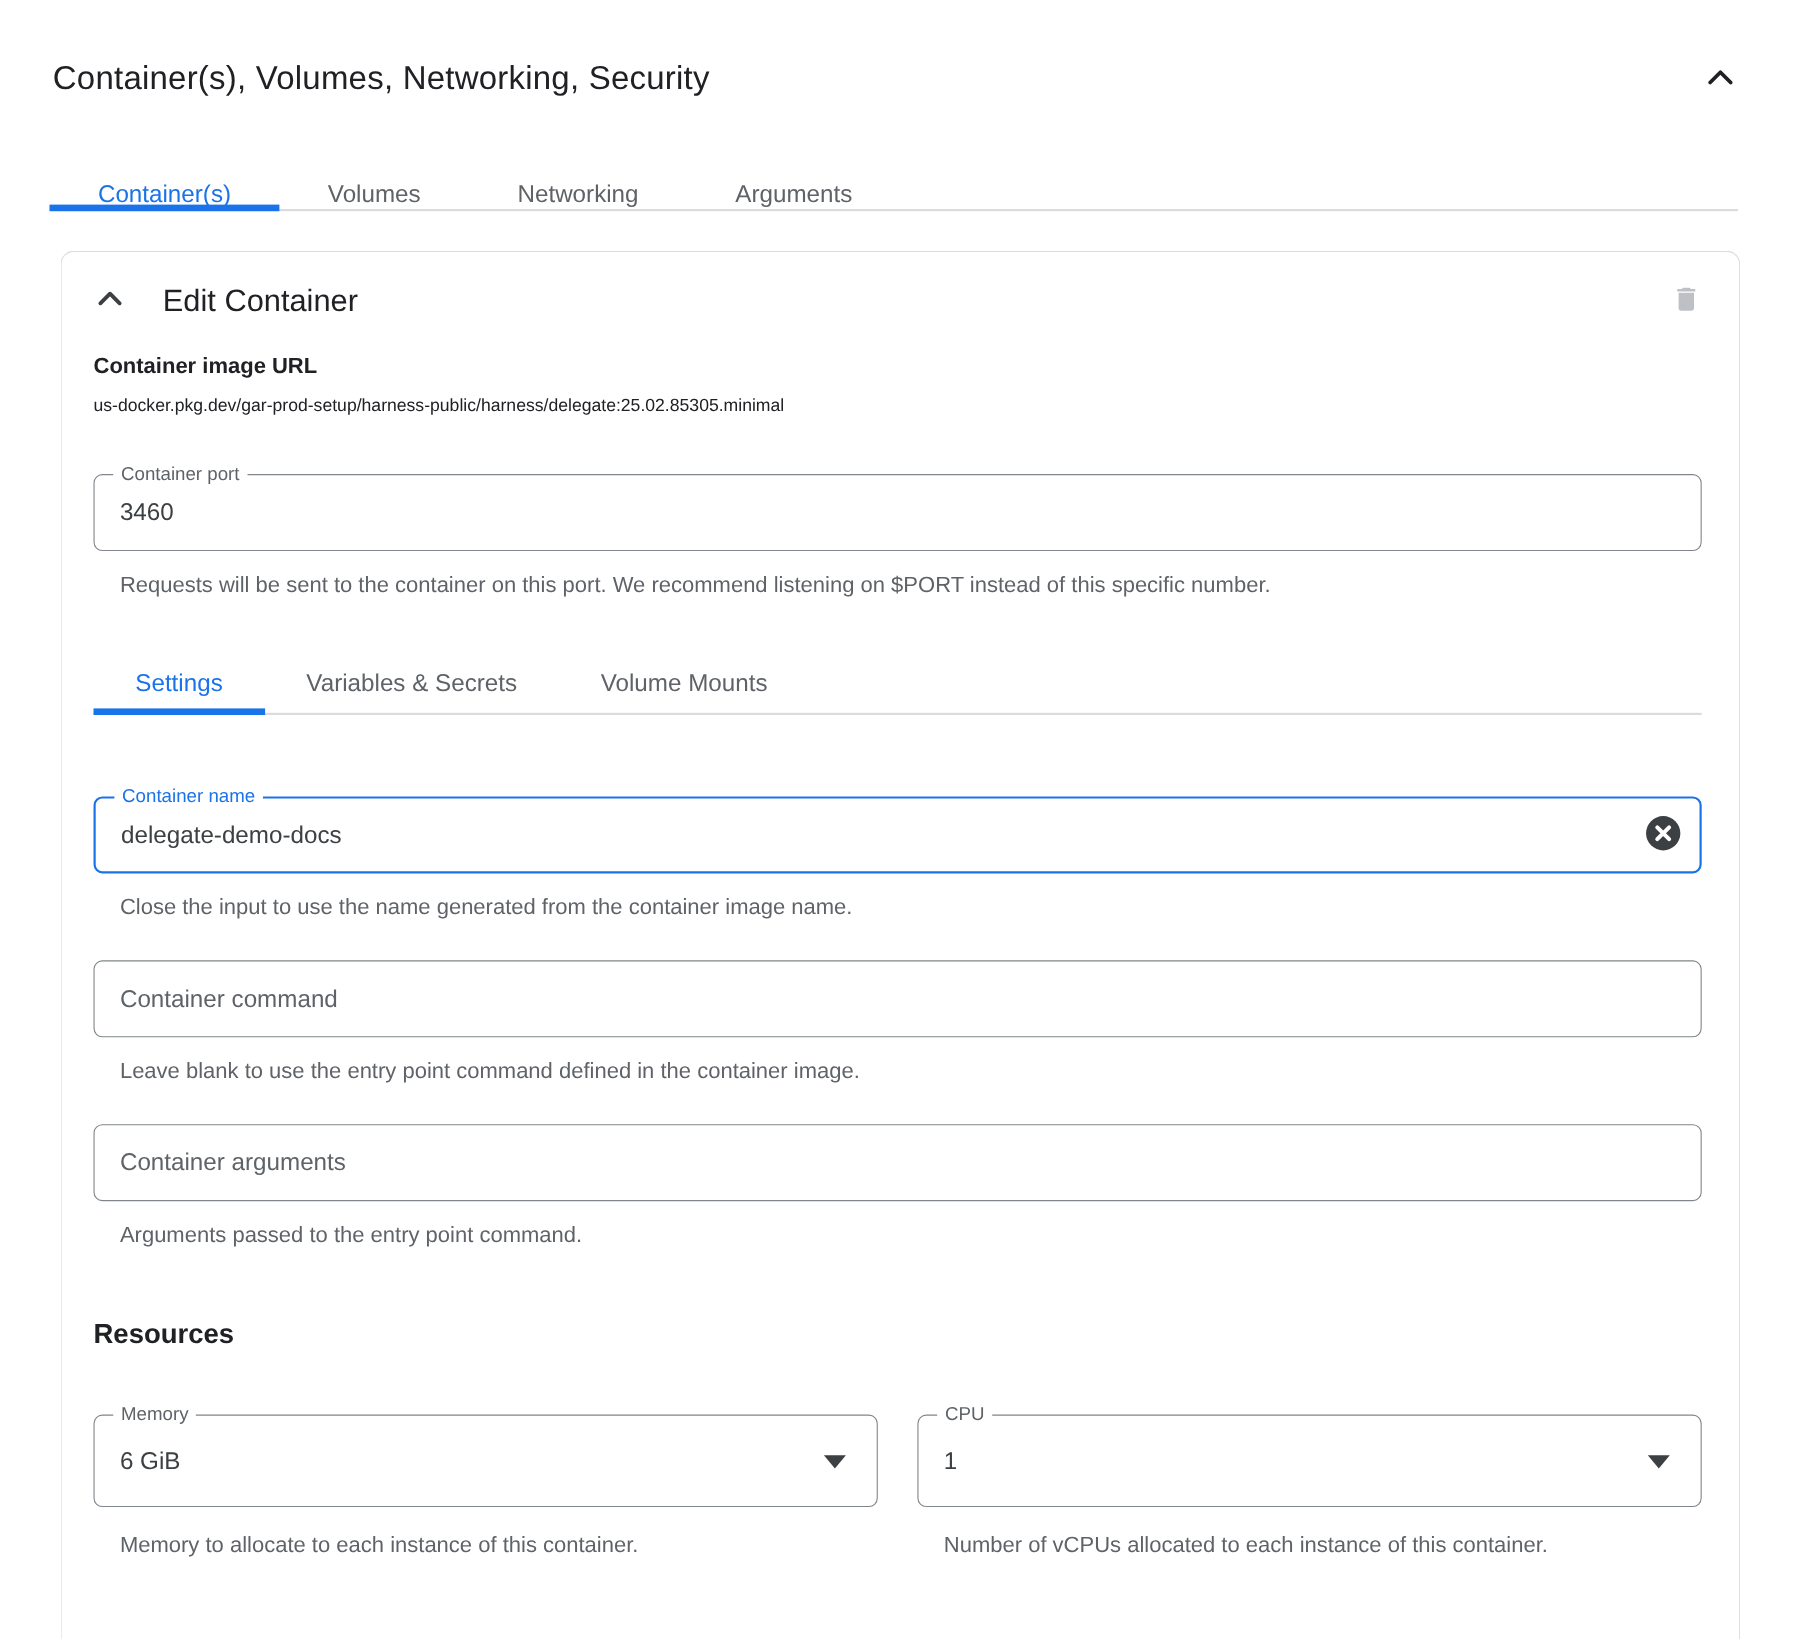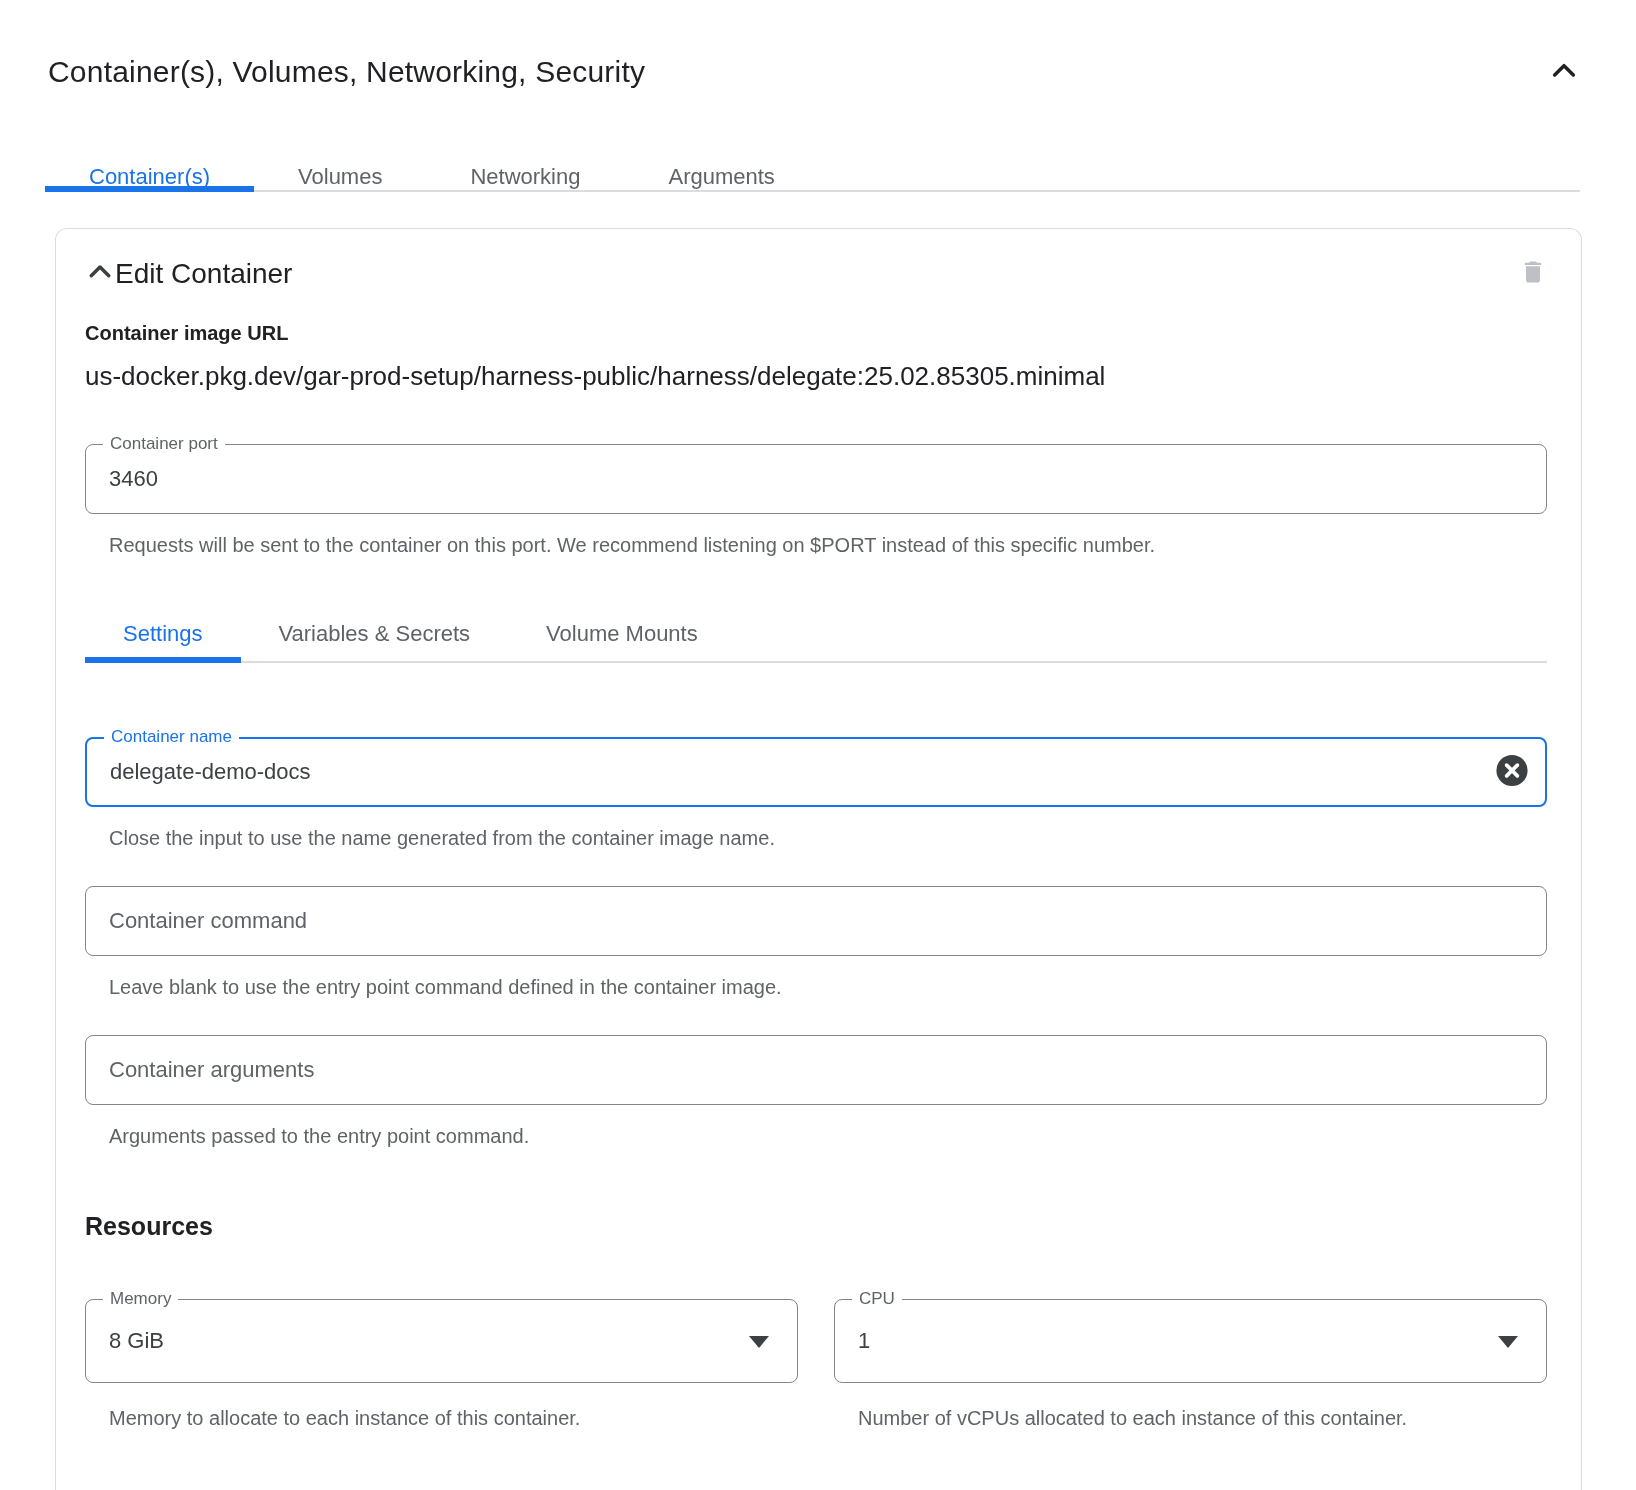--- a/index.html
+++ b/index.html
@@ -26,25 +26,25 @@
   .tab.active::after { content:""; position:absolute; left:0; right:0; bottom:-2px; height:6px; background:#1a73e8; }
 
   
   .card {
     margin:36px 54px 0 55px;
     border:1px solid #dadce0; border-bottom:none;
     border-radius:12px 12px 0 0;
     padding:28px 34px 80px 29px;
   }
   .card-header { display:flex; justify-content:space-between; align-items:center; }
-  .card-header-left { display:flex; align-items:center; }
+  .card-header-left { display:flex; align-items:center; gap:33px; }
   .card-title { font-size:28px; font-weight:400; color:#202124; }
 
   .section-label { margin-top:32px; font-size:20px; font-weight:700; color:#202124; }
-  .image-url { margin-top:16px; font-size:26px; color:#202124; }
+  .image-url { margin-top:16px; font-size:16px; color:#202124; }
 
   
   .field { position:relative; height:70px; border:1px solid #80868b; border-radius:8px; background:#fff; }
   .field input {
     width:100%; height:100%; border:none; outline:none; background:transparent;
     padding:0 64px 0 23px; font-family:inherit; font-size:22px; color:#3c4043; border-radius:8px;
   }
   .field input::placeholder { color:#5f6368; opacity:1; }
   .float-label {
     position:absolute; top:-11px; left:17px; background:#fff; padding:0 7px;
@@ -178,21 +178,21 @@
     <input type="text" placeholder="Container arguments" style="">
   </div>
   <div class="help">Arguments passed to the entry point command.</div>
 
   <h3 class="resources-heading">Resources</h3>
 
   <div class="resources-grid">
     <div>
       <div class="select-box">
         <span class="float-label">Memory</span>
-        <span>8 GiB</span>
+        <span>6 GiB</span>
         <span class="caret-down"></span>
       </div>
       <div class="help" style="margin-top:22px;">Memory to allocate to each instance of this container.</div>
     </div>
     <div>
       <div class="select-box">
         <span class="float-label">CPU</span>
         <span>1</span>
         <span class="caret-down"></span>
       </div>

